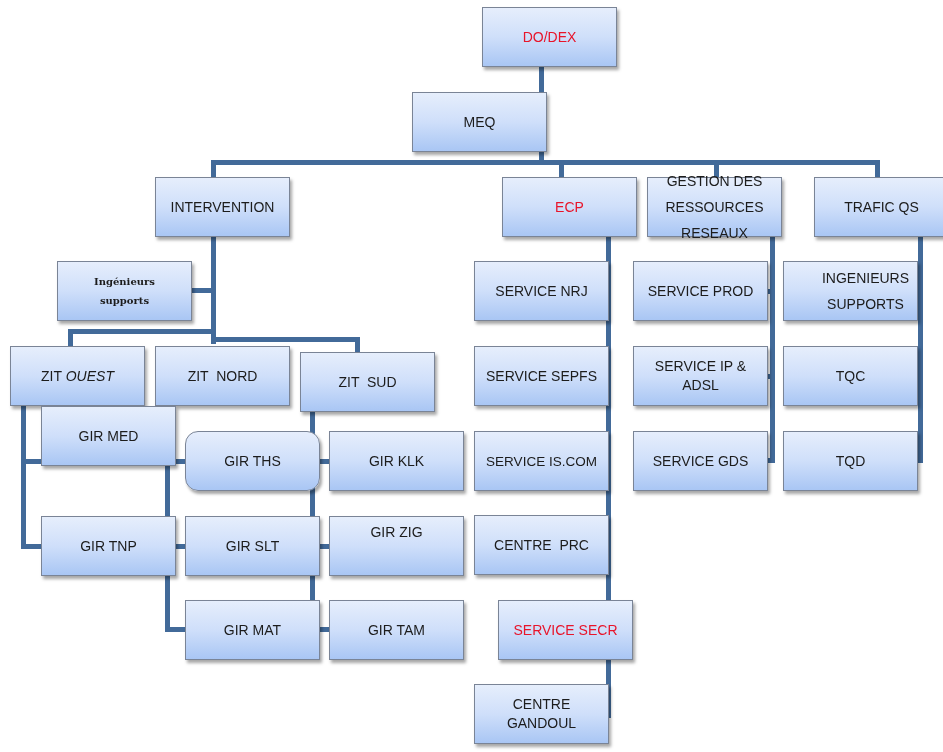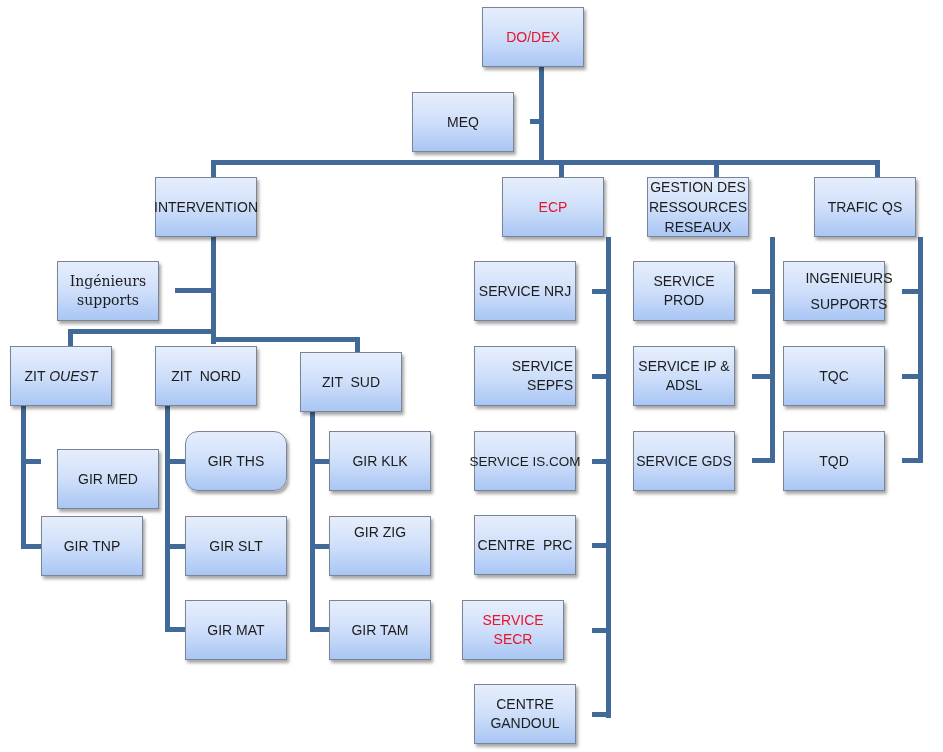--- a/index.html
+++ b/index.html
@@ -1,27 +1,27 @@
 <!DOCTYPE html>
 <html><head>
 <meta charset="utf-8">
 <style>
   html, body { margin: 0; padding: 0; background: #ffffff; }
   body { width: 943px; height: 752px; position: relative; overflow: hidden;
          font-family: "Liberation Sans", sans-serif; }
   .box {
-    position: absolute; width: 102px; height: 60px; box-sizing: border-box;
+    position: absolute; width: 135px; height: 60px; box-sizing: border-box;
     border: 1px solid #7a8496;
     background: linear-gradient(to bottom, #e6eefc 0%, #cfdffa 50%, #a9c6f4 100%);
     box-shadow: 2px 3px 3px rgba(0,0,0,0.35);
     display: flex; align-items: center; justify-content: center; text-align: center;
     font-size: 14px; color: #1c1c1c; line-height: 19px; padding: 0 2px;
   }
   .box.red span { color: #e8142a; }
-  .box.bold span { font-weight: normal; font-family: "DejaVu Serif", serif; font-size: 14px; }
+  .box.bold span { font-weight: bold; font-family: "DejaVu Serif", serif; font-size: 10px; }
   .box.italic-part .it { font-style: italic; }
   .box span { white-space: pre-line; }
   .line { position: absolute; background: #426a99; }
   .h { height: 5px; }
   .v { width: 5px; }
 </style>
 </head>
 <body>
 
 <div class="line v" style="left:539px;top:67px;height:98px;"></div>
@@ -78,21 +78,21 @@
 <div class="box" style="left:412px;top:92px;">
     <span>MEQ</span>
   </div>
 
 <div class="box" style="left:155px;top:177px;">
     <span>INTERVENTION</span>
   </div>
 <div class="box red" style="left:502px;top:177px;">
     <span>ECP</span>
   </div>
-<div class="box" style="left:647px;top:177px;line-height:20px;">
+<div class="box" style="left:647px;top:177px;line-height:26px;">
     <span>GESTION DES
 RESSOURCES
 RESEAUX</span>
   </div>
 <div class="box" style="left:814px;top:177px;">
     <span>TRAFIC QS</span>
   </div>
 
 <div class="box bold" style="left:57px;top:261px;">
     <span>Ingénieurs
@@ -102,21 +102,21 @@
 <div class="box italic-part" style="left:10px;top:346px;">
     <span><span style="white-space:pre;">ZIT </span><span class="it">OUEST</span></span>
   </div>
 <div class="box" style="left:155px;top:346px;">
     <span style="white-space:pre;">ZIT  NORD</span>
   </div>
 <div class="box" style="left:300px;top:352px;">
     <span style="white-space:pre;">ZIT  SUD</span>
   </div>
 
-<div class="box" style="left:41px;top:449px;margin-left:16px;">
+<div class="box" style="left:41px;top:406px;">
     <span>GIR MED</span>
   </div>
 <div class="box" style="left:41px;top:516px;">
     <span>GIR TNP</span>
   </div>
 
 <div class="box" style="left:185px;top:431px;border-radius:13px;">
     <span>GIR THS</span>
   </div>
 <div class="box" style="left:185px;top:516px;">
@@ -141,21 +141,21 @@
   </div>
 <div class="box" style="left:474px;top:346px;text-align:right;">
     <span>SERVICE SEPFS</span>
   </div>
 <div class="box" style="left:474px;top:431px;font-size:13.5px;">
     <span style="white-space:nowrap;">SERVICE IS.COM</span>
   </div>
 <div class="box" style="left:474px;top:515px;">
     <span style="white-space:pre;">CENTRE  PRC</span>
   </div>
-<div class="box red" style="left:462px;top:600px;">
+<div class="box red" style="left:498px;top:600px;">
     <span>SERVICE SECR</span>
   </div>
 <div class="box" style="left:474px;top:684px;">
     <span>CENTRE
 GANDOUL</span>
   </div>
 
 <div class="box" style="left:633px;top:261px;">
     <span>SERVICE PROD</span>
   </div>

